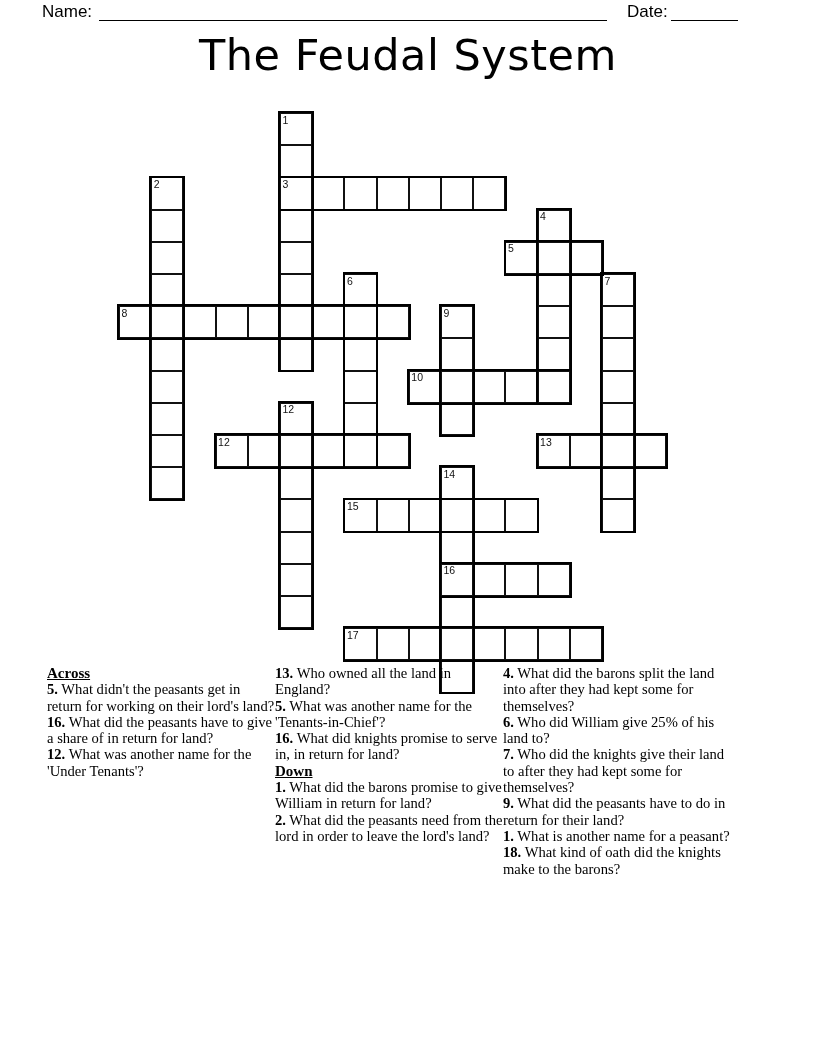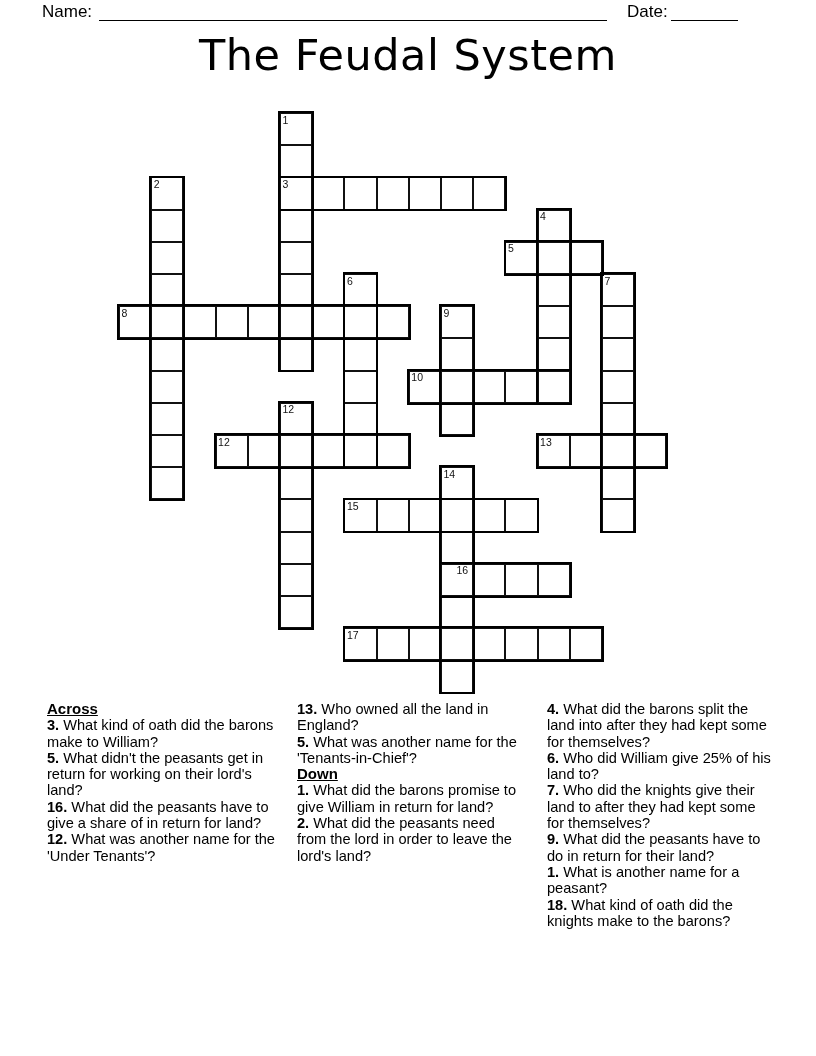--- a/index.html
+++ b/index.html
@@ -19,21 +19,21 @@
     border:2px solid #111;
   }
   .wordbox{
     position:absolute;box-sizing:border-box;border:2.5px solid #000;
     pointer-events:none;background:transparent;
   }
   .cellnum{
     position:absolute;font-size:10.5px;line-height:11px;
     font-family:"Liberation Sans",sans-serif;color:#111;
   }
-  #clues{position:absolute;left:47px;top:701px;display:flex;gap:22px;}
+  #clues{position:absolute;left:47px;top:665px;display:flex;gap:0;font-family:Liberation Serif, serif;}
   .ccol{width:228px;flex:0 0 auto;}
   .chead{font-size:15px;line-height:16.3px;font-weight:bold;text-decoration:underline;}
   .clue{font-size:14.6px;line-height:16.3px;}
   .clue b{font-weight:bold;}
 </style>
 </head>
 <body>
 
 <span class="hdr-label" style="left:42px">Name:</span>
 <div class="hdr-line" style="left:99px;width:508px"></div>
@@ -163,35 +163,35 @@
     <span class="cellnum" style="left: 228.9px; top: 163.5px;">6</span>
     <span class="cellnum" style="left: 486.5px; top: 163.5px;">7</span>
     <span class="cellnum" style="left: 3.5px; top: 195.7px;">8</span>
     <span class="cellnum" style="left: 325.5px; top: 195.7px;">9</span>
     <span class="cellnum" style="left: 293.3px; top: 260.1px;">10</span>
     <span class="cellnum" style="left: 164.5px; top: 292.3px;">12</span>
     <span class="cellnum" style="left: 100.1px; top: 324.5px;">12</span>
     <span class="cellnum" style="left: 422.1px; top: 324.5px;">13</span>
     <span class="cellnum" style="left: 325.5px; top: 356.7px;">14</span>
     <span class="cellnum" style="left: 228.9px; top: 388.9px;">15</span>
-    <span class="cellnum" style="left: 325.5px; top: 453.3px; margin-left: 13px;">16</span>
+    <span class="cellnum" style="left: 325.5px; top: 453.3px;">16</span>
     <span class="cellnum" style="left: 228.9px; top: 517.7px;">17</span>
   </div>
 
 <div id="clues">
     <div class="ccol">
       <div class="chead">Across</div>
-      <div class="clue"><b>3.</b> What kind of oath did the barons make to William?</div>
       <div class="clue"><b>5.</b> What didn't the peasants get in return for working on their lord's land?</div>
       <div class="clue"><b>16.</b> What did the peasants have to give a share of in return for land?</div>
       <div class="clue"><b>12.</b> What was another name for the 'Under Tenants'?</div>
     </div>
     <div class="ccol">
       <div class="clue"><b>13.</b> Who owned all the land in England?</div>
       <div class="clue"><b>5.</b> What was another name for the 'Tenants-in-Chief'?</div>
+      <div class="clue"><b>16.</b> What did knights promise to serve in, in return for land?</div>
       <div class="chead">Down</div>
       <div class="clue"><b>1.</b> What did the barons promise to give William in return for land?</div>
       <div class="clue"><b>2.</b> What did the peasants need from the lord in order to leave the lord's land?</div>
     </div>
     <div class="ccol">
       <div class="clue"><b>4.</b> What did the barons split the land into after they had kept some for themselves?</div>
       <div class="clue"><b>6.</b> Who did William give 25% of his land to?</div>
       <div class="clue"><b>7.</b> Who did the knights give their land to after they had kept some for themselves?</div>
       <div class="clue"><b>9.</b> What did the peasants have to do in return for their land?</div>
       <div class="clue"><b>1.</b> What is another name for a peasant?</div>

